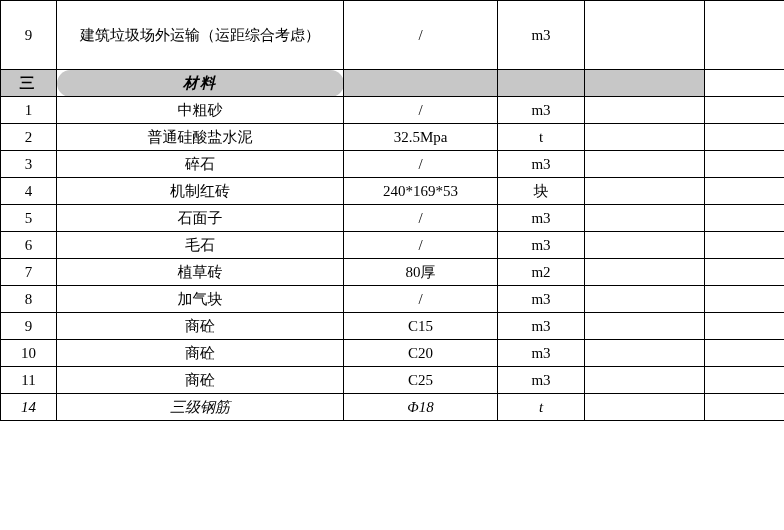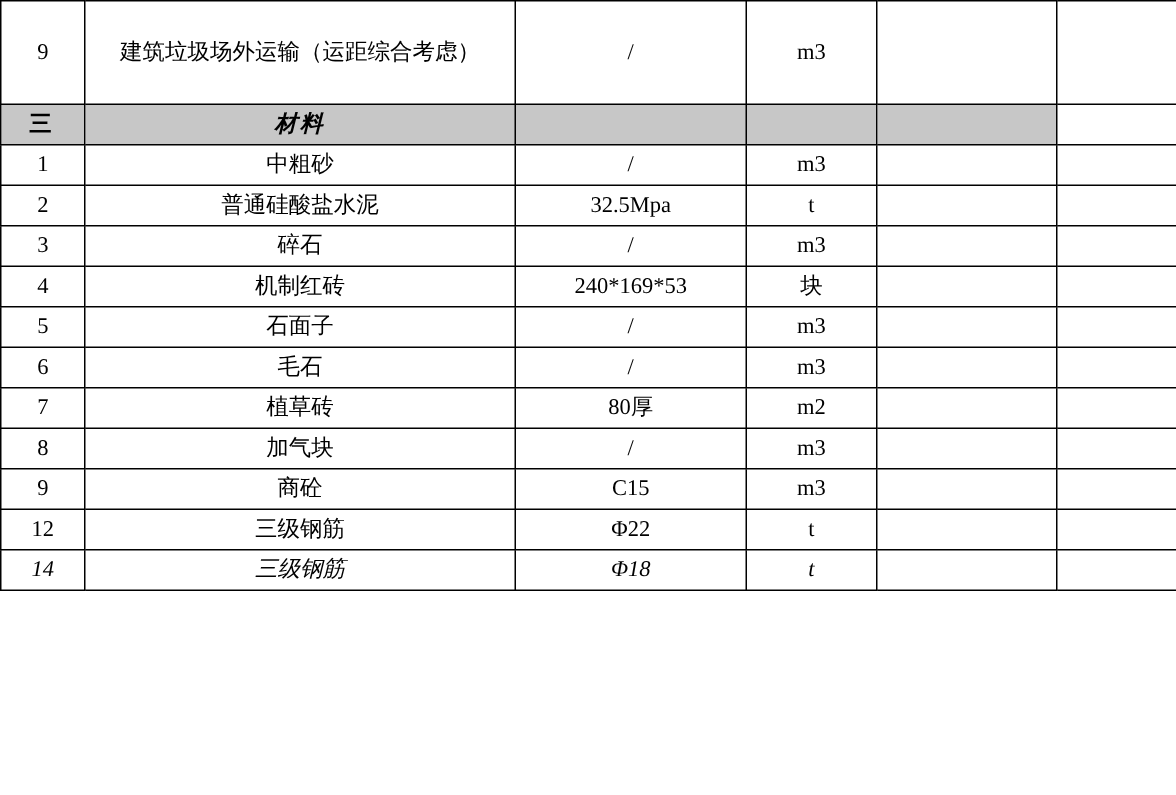--- a/index.html
+++ b/index.html
@@ -39,20 +39,21 @@
     padding: 1px 2px;
     font-size: 15px;
     line-height: 19px;
     text-align: center;
     vertical-align: middle;
     overflow: hidden;
     white-space: nowrap;
   }
   td.cell-name {
     font-size: 15px;
+    border-radius: 28px;
   }
   tr.tall td {
     height: 66px;
   }
   tr.tall td.cell-name {
     white-space: normal;
     line-height: 28px;
     padding-left: 14px;
     padding-right: 14px;
   }
@@ -195,30 +196,38 @@
 
       <tr>
         <td class="cell-num">9</td>
         <td class="cell-name">商砼</td>
         <td class="cell-spec">C15</td>
         <td class="cell-unit">m3</td>
         <td class="cell-extra"></td>
         <td class="cell-pad"></td>
       </tr>
 
-
-
-      <tr>
-        <td class="cell-num">12</td>
-        <td class="cell-name">三级钢筋</td>
-        <td class="cell-spec">Φ22</td>
-        <td class="cell-unit">t</td>
-        <td class="cell-extra"></td>
-        <td class="cell-pad"></td>
-      </tr>
+      <tr>
+        <td class="cell-num">10</td>
+        <td class="cell-name">商砼</td>
+        <td class="cell-spec">C20</td>
+        <td class="cell-unit">m3</td>
+        <td class="cell-extra"></td>
+        <td class="cell-pad"></td>
+      </tr>
+
+      <tr>
+        <td class="cell-num">11</td>
+        <td class="cell-name">商砼</td>
+        <td class="cell-spec">C25</td>
+        <td class="cell-unit">m3</td>
+        <td class="cell-extra"></td>
+        <td class="cell-pad"></td>
+      </tr>
+
 
 
       <tr class="truncated-row">
         <td class="cell-num">
             <div>14</div>
           </td>
         <td class="cell-name">
             <div>三级钢筋</div>
           </td>
         <td class="cell-spec">

